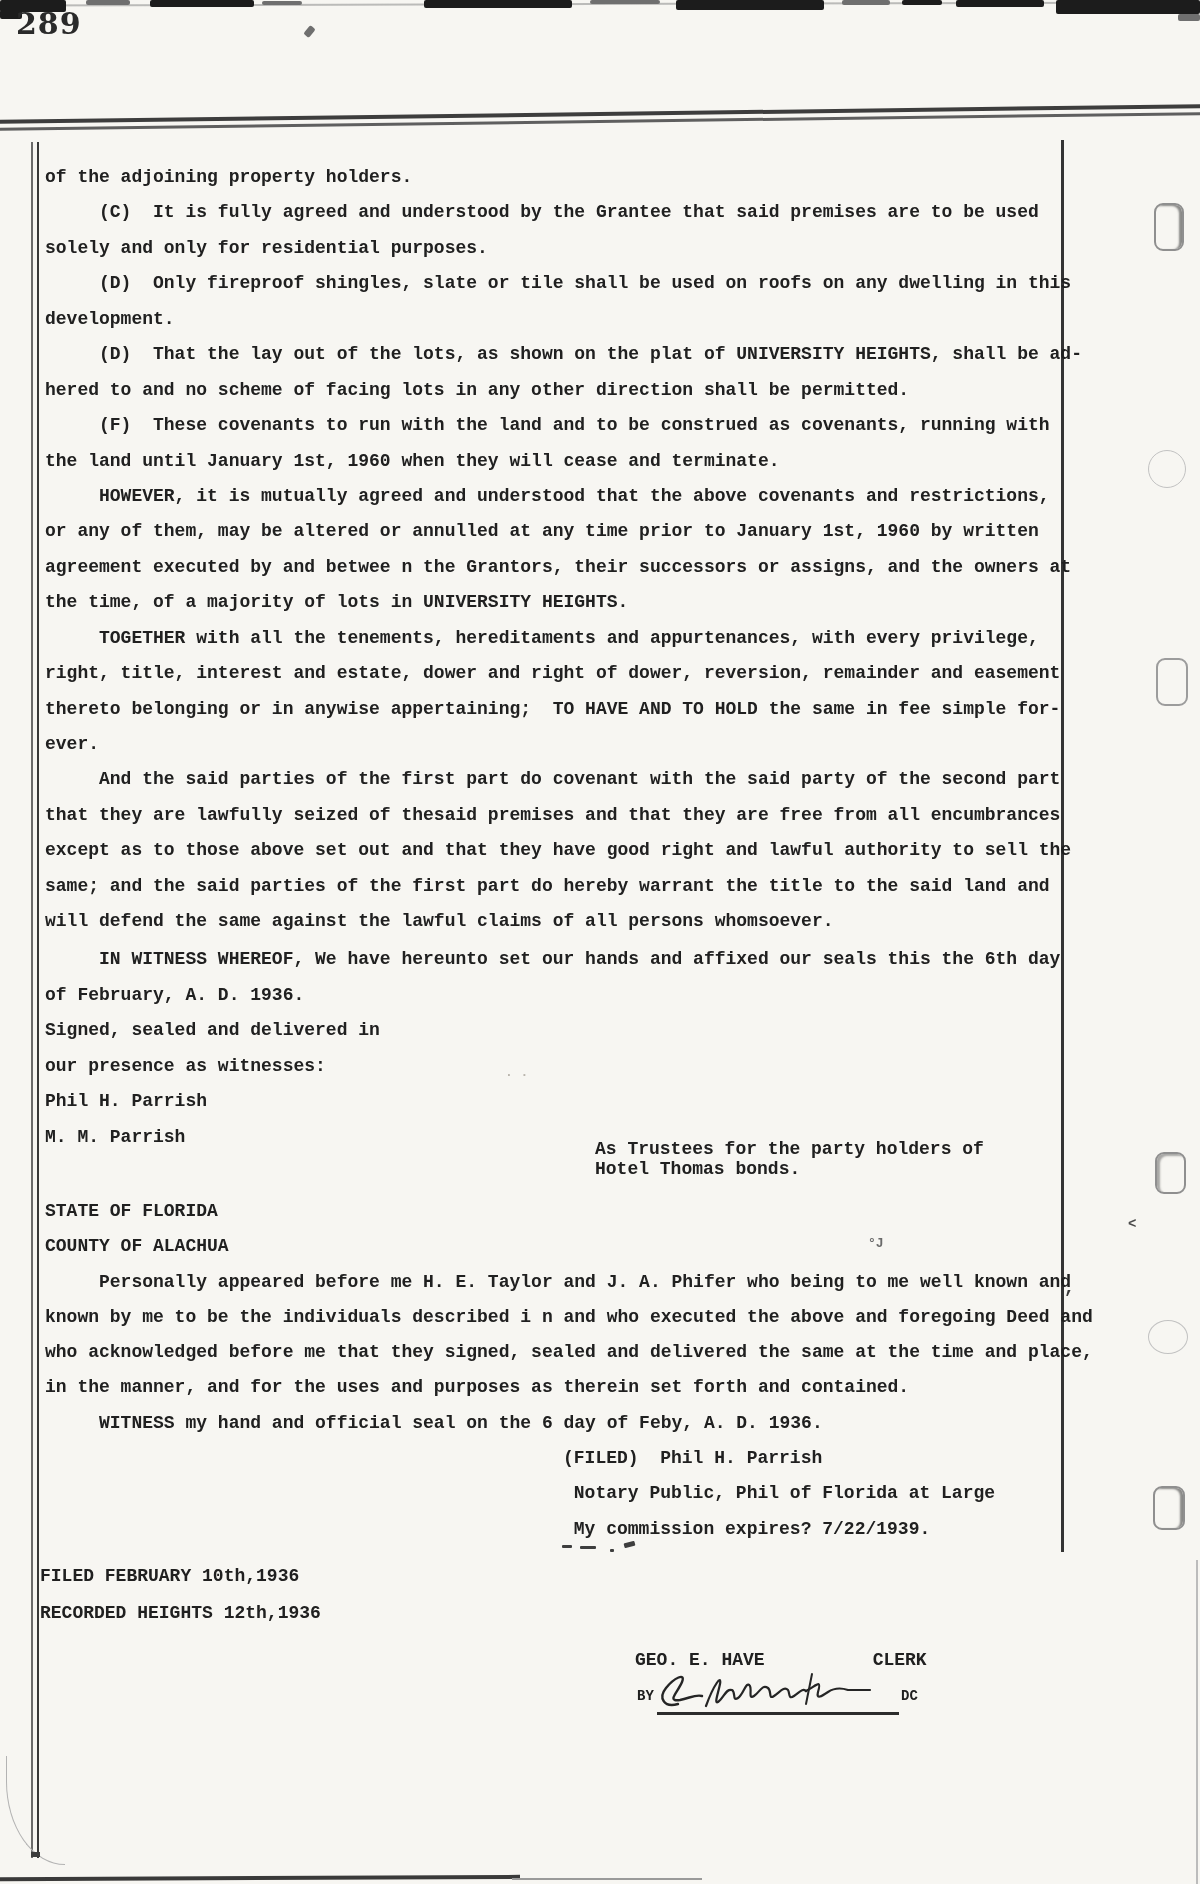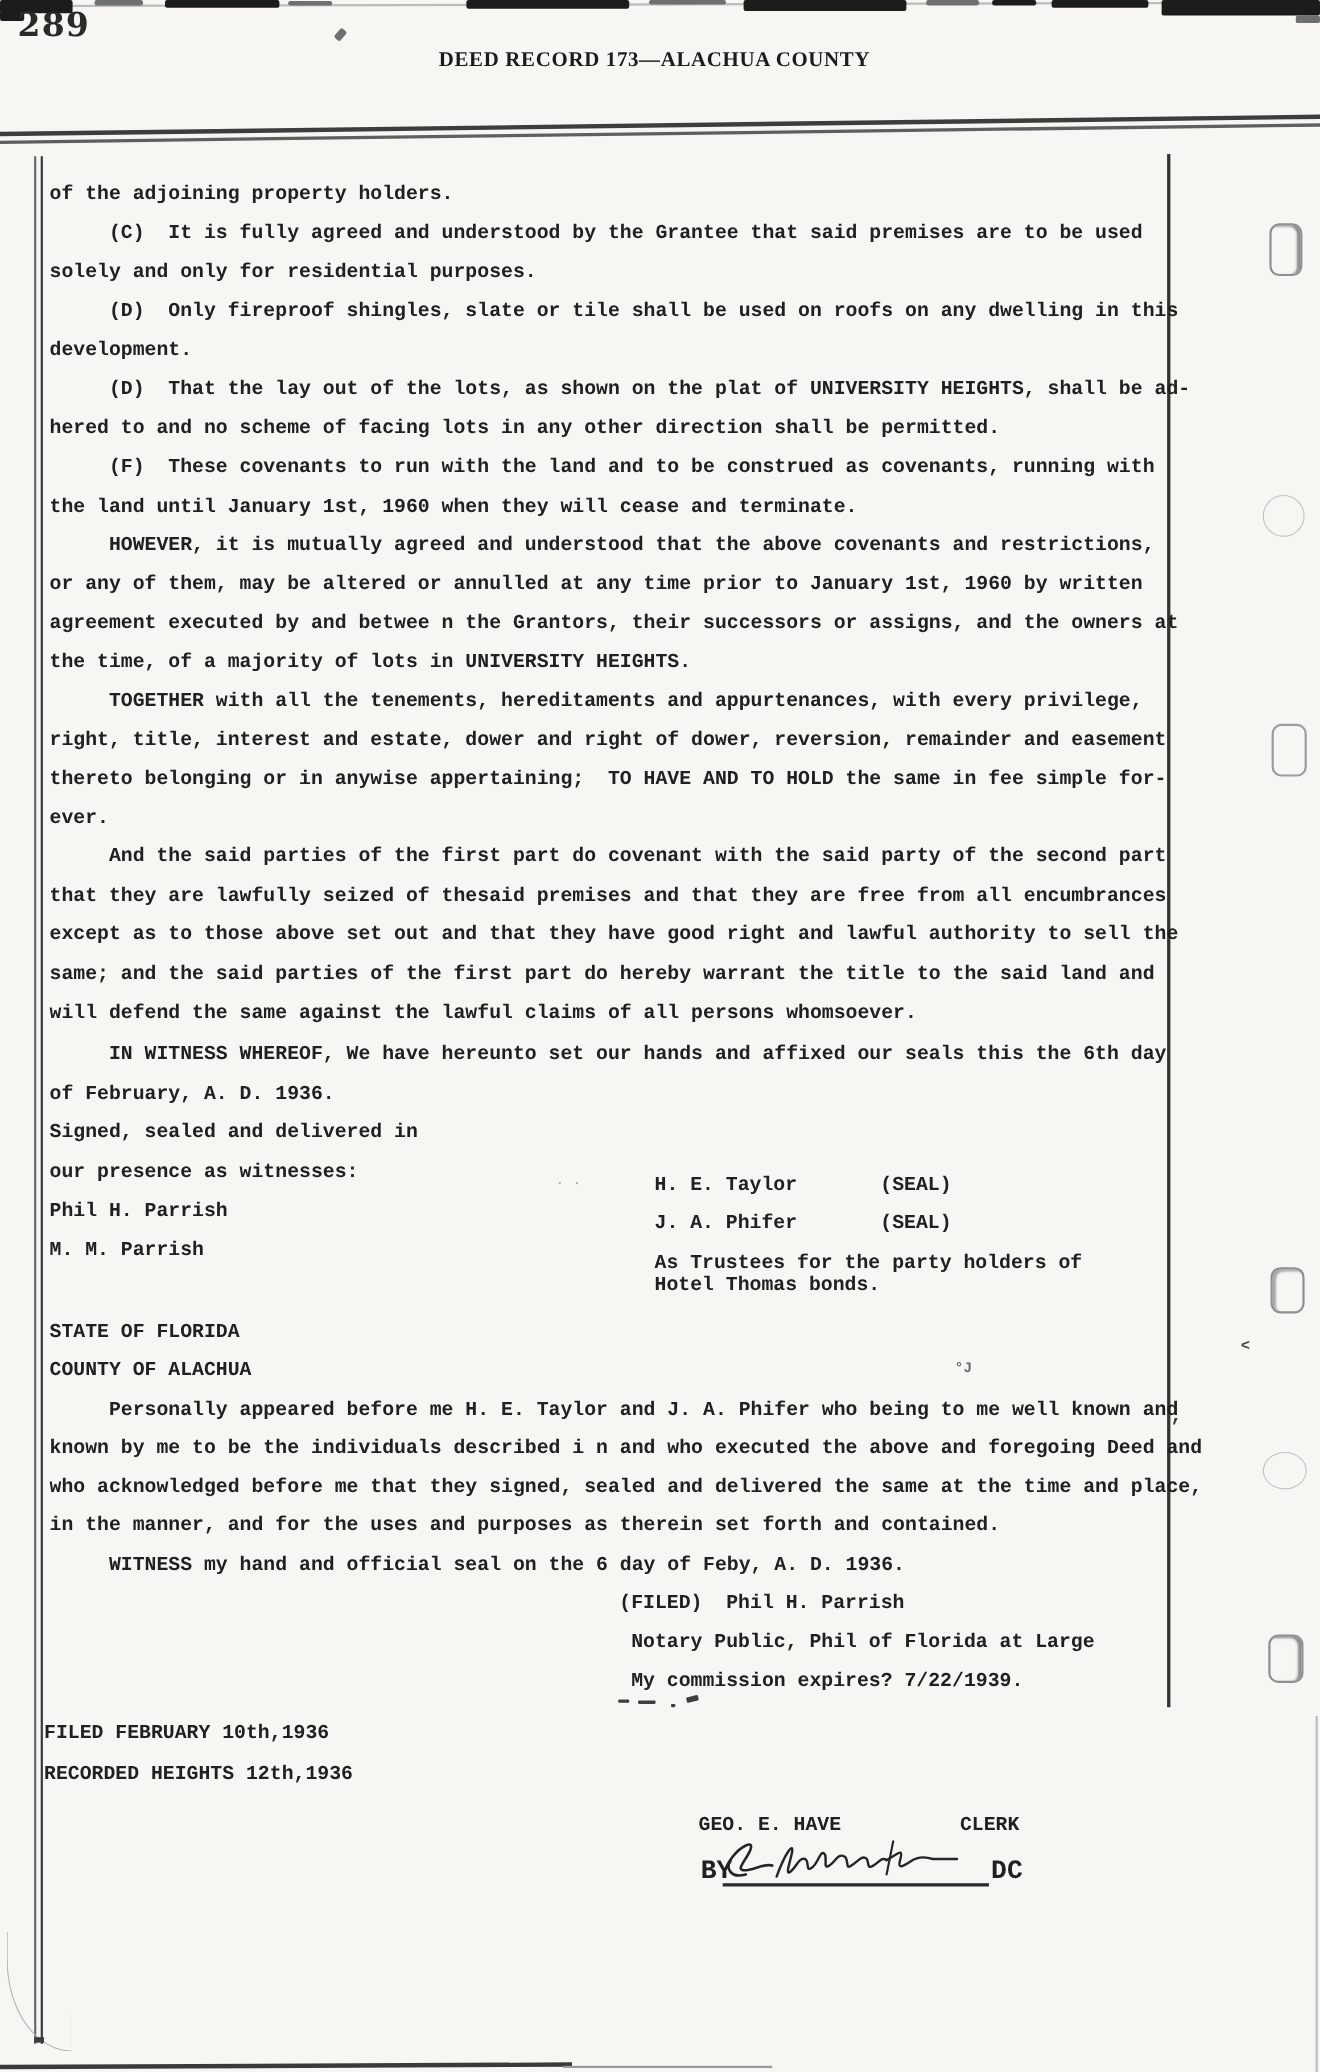--- a/index.html
+++ b/index.html
@@ -18,21 +18,21 @@
   .vrule-right-faint{position:absolute;left:1196px;top:1560px;width:2px;height:324px;background:#bcbcbc;}
   .bottom-line{position:absolute;left:0;top:1876px;width:520px;height:4px;background:#3a3a3a;transform:rotate(-0.25deg);}
   .bottom-line-ext{position:absolute;left:512px;top:1878px;width:190px;height:2px;background:#9a9a9a;}
   .corner-curl{position:absolute;left:6px;top:1756px;width:58px;height:108px;border-left:1.5px solid #b3b3b3;border-bottom:1.5px solid #b3b3b3;border-bottom-left-radius:60px 85px;}
   .rule-tick{position:absolute;left:31px;top:1852px;width:9px;height:5px;background:#3c3c3c;}
   
   .tblock{position:absolute;white-space:pre;font-family:"Liberation Mono",monospace;font-weight:bold;font-size:18px;color:#202020;}
   .tblock .line{display:block;}
   
   .by-row{position:absolute;left:637px;top:1680px;height:40px;}
-  .by-label,.dc-label{font-family:"Liberation Mono",monospace;font-weight:bold;font-size:24px;color:#202020;position:absolute;top:8px;}
+  .by-label,.dc-label{font-family:"Liberation Mono",monospace;font-weight:bold;font-size:14px;color:#202020;position:absolute;top:8px;}
   .by-label{left:0;}
   .dc-label{left:264px;}
   .sig-underline{position:absolute;left:657px;top:1712px;width:242px;height:2.5px;background:#2c2c2c;}
   .deputy-sig{position:absolute;left:656px;top:1664px;}
   
   .hole{position:absolute;background:transparent;}
   .hole-rect{border:2px solid #8f8f8f;border-radius:9px;}
   .hole-rect.dk-right{box-shadow:inset -3px 1px 2px rgba(50,50,50,0.55);}
   .hole-rect.dk-left{box-shadow:inset 3px 2px 2px rgba(70,70,70,0.45);}
   .hole-round{border:1.5px solid #c2c2c2;border-radius:50%;}
@@ -59,40 +59,38 @@
   <div class="blob" style="left:424px;top:0;width:148px;height:8px"></div>
   <div class="blob gray" style="left:590px;top:0;width:70px;height:4px"></div>
   <div class="blob" style="left:676px;top:0;width:148px;height:10px"></div>
   <div class="blob gray" style="left:842px;top:0;width:48px;height:5px"></div>
   <div class="blob" style="left:902px;top:0;width:40px;height:5px"></div>
   <div class="blob" style="left:956px;top:0;width:88px;height:7px"></div>
   <div class="blob" style="left:1056px;top:0;width:144px;height:14px"></div>
   <div class="blob gray" style="left:1178px;top:14px;width:22px;height:7px"></div>
 
   <span class="page-number">289</span>
-  <div class="doc-title">DEED RECORD 173—ALACHUA COUNTY</div>
 
   <div class="hrule-band">
     <div class="hrule-a"></div>
       <div class="hrule-b"></div>
   </div>
   <div class="vrule-left-outer"></div>
   <div class="vrule-left-inner"></div>
   <div class="vrule-right"></div>
   <div class="vrule-right-faint"></div>
   <div class="bottom-line"></div>
   <div class="bottom-line-ext"></div>
   <div class="corner-curl"></div>
   <div class="rule-tick"></div>
 
   <div class="tblock" style="left:45px;top:160px"><div class="line" style="height: 35.45px; line-height: 35.45px;">of the adjoining property holders.</div><div class="line" style="height: 35.45px; line-height: 35.45px;">     (C)  It is fully agreed and understood by the Grantee that said premises are to be used</div><div class="line" style="height: 35.45px; line-height: 35.45px;">solely and only for residential purposes.</div><div class="line" style="height: 35.45px; line-height: 35.45px;">     (D)  Only fireproof shingles, slate or tile shall be used on roofs on any dwelling in this</div><div class="line" style="height: 35.45px; line-height: 35.45px;">development.</div><div class="line" style="height: 35.45px; line-height: 35.45px;">     (D)  That the lay out of the lots, as shown on the plat of UNIVERSITY HEIGHTS, shall be ad-</div><div class="line" style="height: 35.45px; line-height: 35.45px;">hered to and no scheme of facing lots in any other direction shall be permitted.</div><div class="line" style="height: 35.45px; line-height: 35.45px;">     (F)  These covenants to run with the land and to be construed as covenants, running with</div><div class="line" style="height: 35.45px; line-height: 35.45px;">the land until January 1st, 1960 when they will cease and terminate.</div><div class="line" style="height: 35.45px; line-height: 35.45px;">     HOWEVER, it is mutually agreed and understood that the above covenants and restrictions,</div><div class="line" style="height: 35.45px; line-height: 35.45px;">or any of them, may be altered or annulled at any time prior to January 1st, 1960 by written</div><div class="line" style="height: 35.45px; line-height: 35.45px;">agreement executed by and betwee n the Grantors, their successors or assigns, and the owners at</div><div class="line" style="height: 35.45px; line-height: 35.45px;">the time, of a majority of lots in UNIVERSITY HEIGHTS.</div><div class="line" style="height: 35.45px; line-height: 35.45px;">     TOGETHER with all the tenements, hereditaments and appurtenances, with every privilege,</div><div class="line" style="height: 35.45px; line-height: 35.45px;">right, title, interest and estate, dower and right of dower, reversion, remainder and easement</div><div class="line" style="height: 35.45px; line-height: 35.45px;">thereto belonging or in anywise appertaining;  TO HAVE AND TO HOLD the same in fee simple for-</div><div class="line" style="height: 35.45px; line-height: 35.45px;">ever.</div><div class="line" style="height: 35.45px; line-height: 35.45px;">     And the said parties of the first part do covenant with the said party of the second part</div><div class="line" style="height: 35.45px; line-height: 35.45px;">that they are lawfully seized of thesaid premises and that they are free from all encumbrances</div><div class="line" style="height: 35.45px; line-height: 35.45px;">except as to those above set out and that they have good right and lawful authority to sell the</div><div class="line" style="height: 35.45px; line-height: 35.45px;">same; and the said parties of the first part do hereby warrant the title to the said land and</div><div class="line" style="height: 35.45px; line-height: 35.45px;">will defend the same against the lawful claims of all persons whomsoever.</div></div>
 
   <div class="tblock" style="left:45px;top:942px"><div class="line" style="height: 35.6px; line-height: 35.6px;">     IN WITNESS WHEREOF, We have hereunto set our hands and affixed our seals this the 6th day</div><div class="line" style="height: 35.6px; line-height: 35.6px;">of February, A. D. 1936.</div><div class="line" style="height: 35.6px; line-height: 35.6px;">Signed, sealed and delivered in</div><div class="line" style="height: 35.6px; line-height: 35.6px;">our presence as witnesses:</div><div class="line" style="height: 35.6px; line-height: 35.6px;">Phil H. Parrish</div><div class="line" style="height: 35.6px; line-height: 35.6px;">M. M. Parrish</div></div>
 
-  <div class="tblock" style="left:595px;top:1062px"><div class="line" style="height: 33.5px; line-height: 33.5px;">H. E. Taylor       (SEAL)</div><div class="line" style="height: 33.5px; line-height: 33.5px;">J. A. Phifer       (SEAL)</div></div>
 
   <div class="tblock" style="left:595px;top:1140px"><div class="line" style="height: 19.5px; line-height: 19.5px;">As Trustees for the party holders of</div><div class="line" style="height: 19.5px; line-height: 19.5px;">Hotel Thomas bonds.</div></div>
 
   <div class="tblock" style="left:45px;top:1194px"><div class="line" style="height: 35.3px; line-height: 35.3px;">STATE OF FLORIDA</div><div class="line" style="height: 35.3px; line-height: 35.3px;">COUNTY OF ALACHUA</div><div class="line" style="height: 35.3px; line-height: 35.3px;">     Personally appeared before me H. E. Taylor and J. A. Phifer who being to me well known and</div><div class="line" style="height: 35.3px; line-height: 35.3px;">known by me to be the individuals described i n and who executed the above and foregoing Deed and</div><div class="line" style="height: 35.3px; line-height: 35.3px;">who acknowledged before me that they signed, sealed and delivered the same at the time and place,</div><div class="line" style="height: 35.3px; line-height: 35.3px;">in the manner, and for the uses and purposes as therein set forth and contained.</div><div class="line" style="height: 35.3px; line-height: 35.3px;">     WITNESS my hand and official seal on the 6 day of Feby, A. D. 1936.</div></div>
 
   <div class="tblock" style="left:563px;top:1441px"><div class="line" style="height: 35.4px; line-height: 35.4px;">(FILED)  Phil H. Parrish</div><div class="line" style="height: 35.4px; line-height: 35.4px;"> Notary Public, Phil of Florida at Large</div><div class="line" style="height: 35.4px; line-height: 35.4px;"> My commission expires? 7/22/1939.</div></div>
 
   <div class="tblock" style="left:40px;top:1558px"><div class="line" style="height: 37px; line-height: 37px; font-family: Liberation Mono, monospace;">FILED FEBRUARY 10th,1936</div><div class="line" style="height: 37px; line-height: 37px;">RECORDED HEIGHTS 12th,1936</div></div>
 
   <div class="tblock" style="left:635px;top:1648px"><div class="line" style="height: 24px; line-height: 24px;">GEO. E. HAVE          CLERK</div></div>

